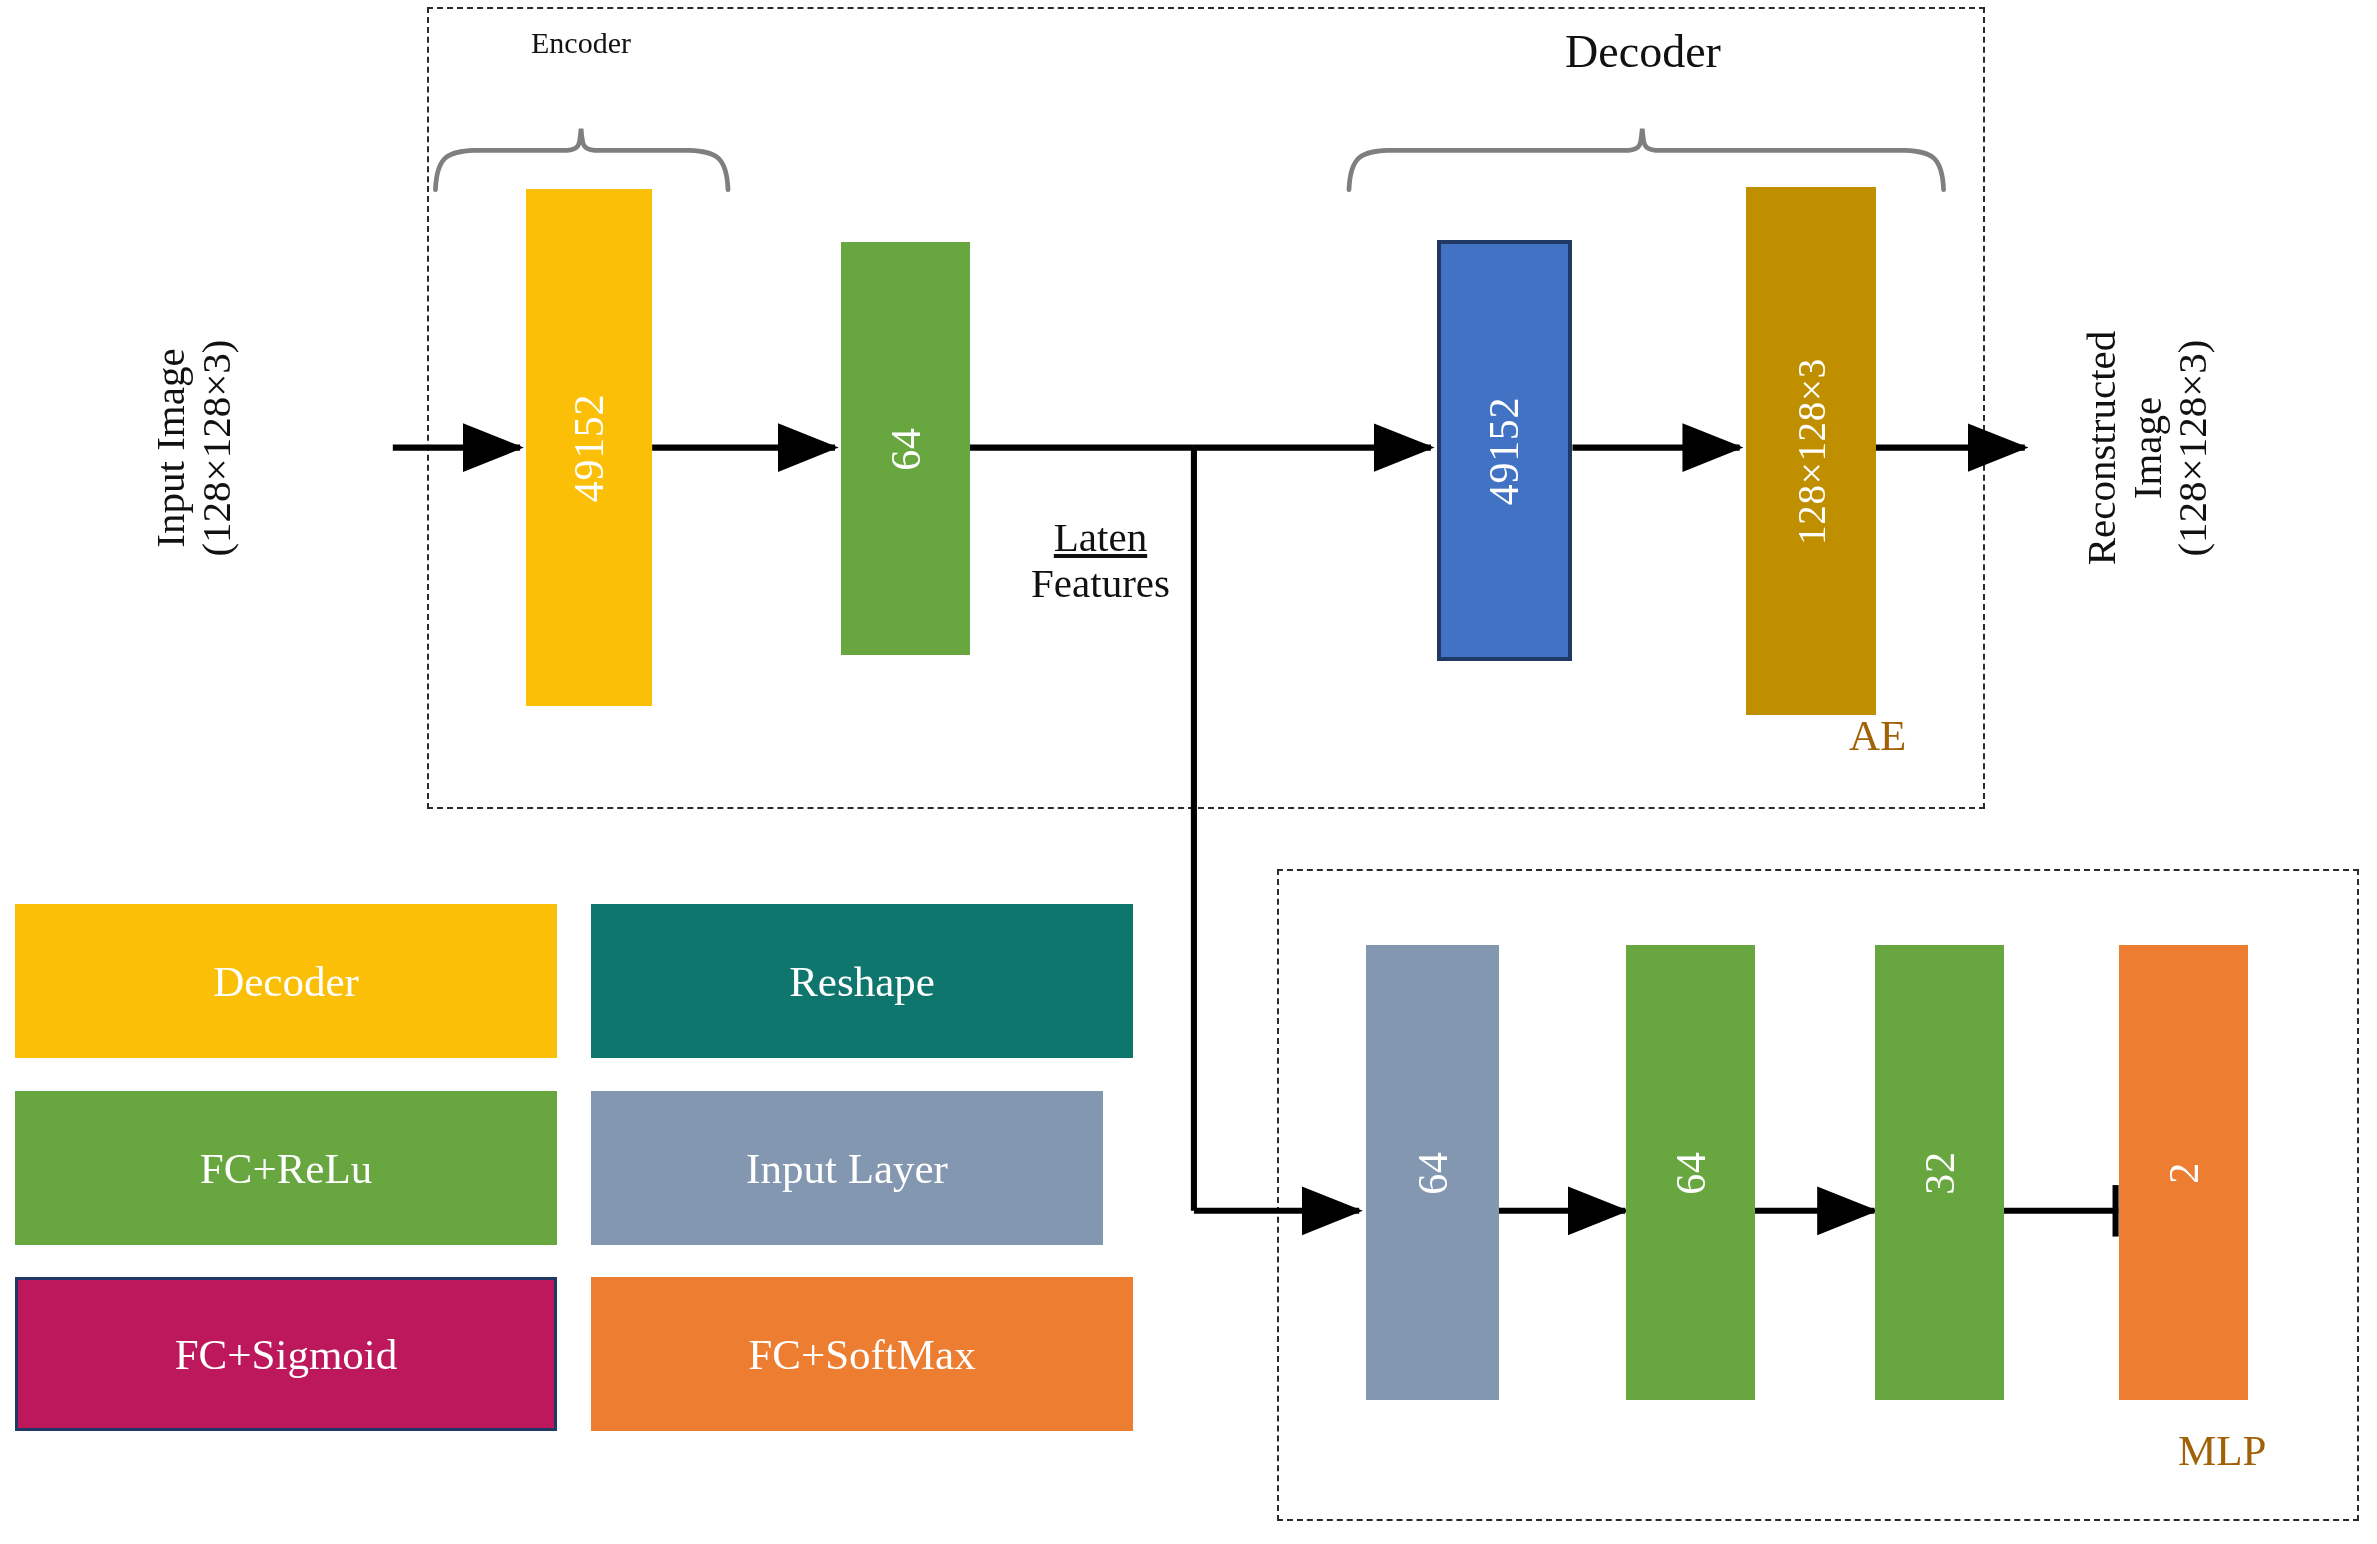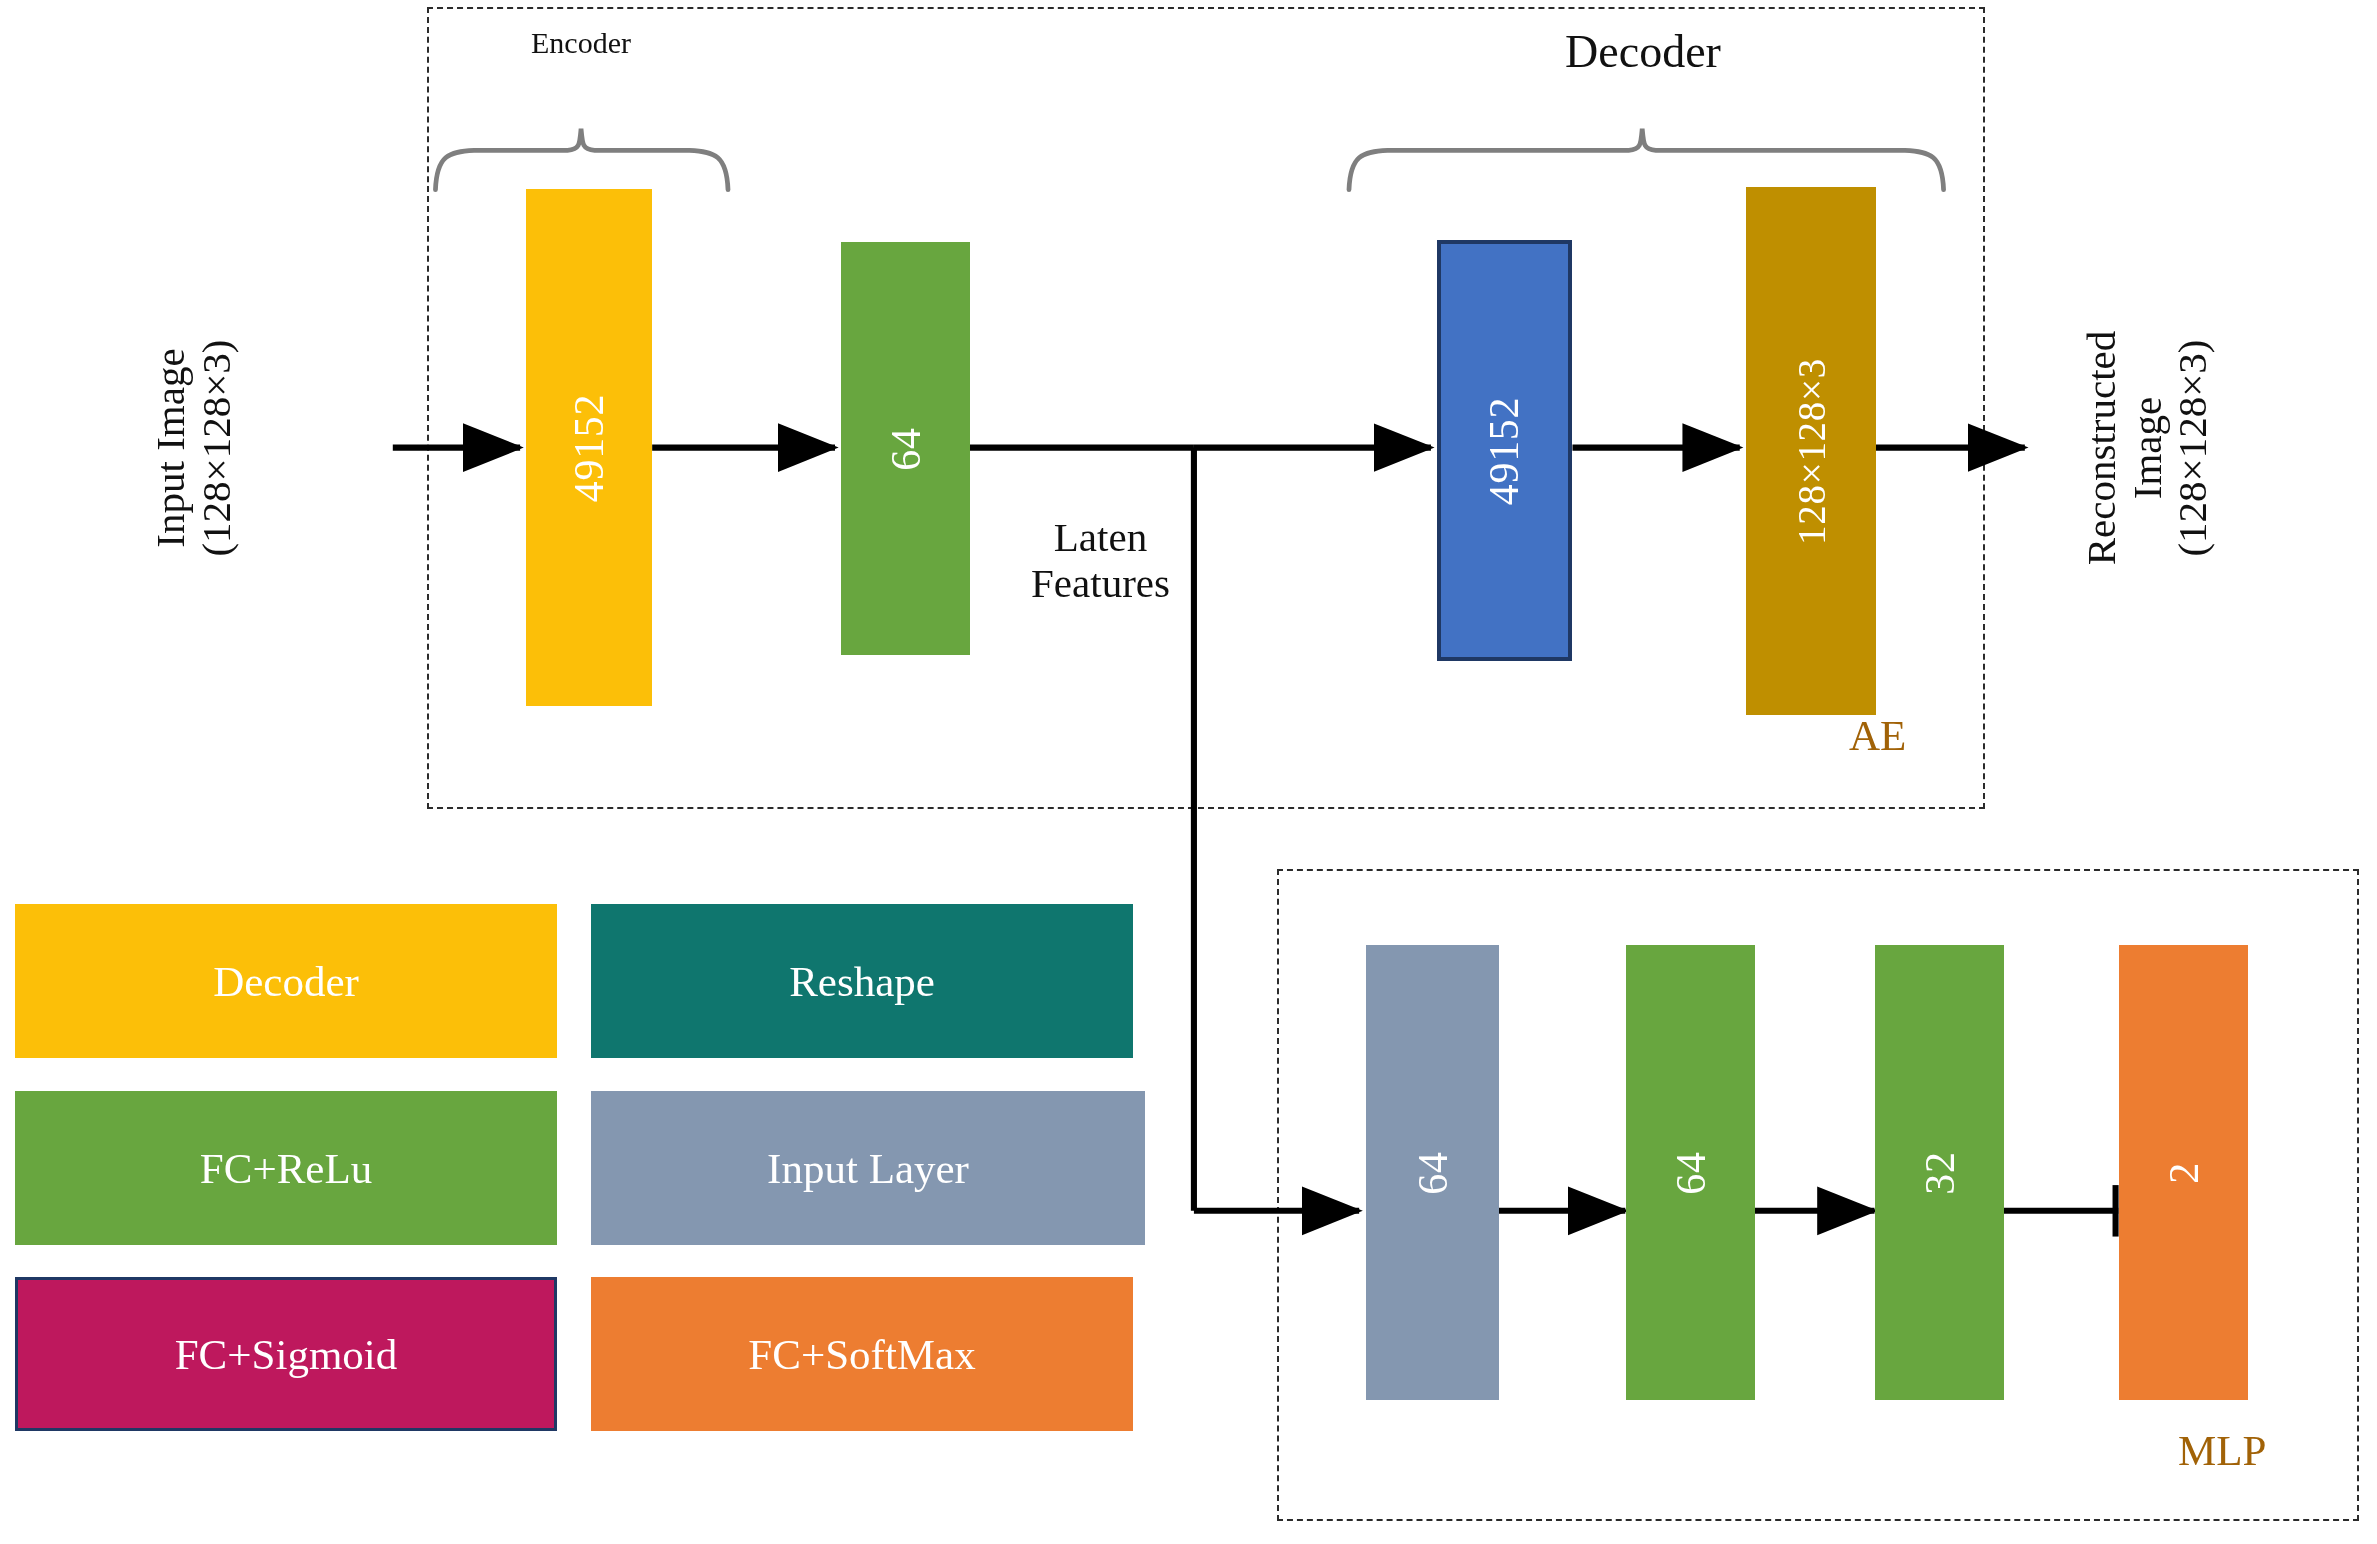--- a/index.html
+++ b/index.html
@@ -109,21 +109,21 @@
   </div>
 
   <div style="position:absolute;left:193px;top:448px;width:352px;height:135px;
               transform:translate(-50%,-50%) rotate(-90deg);display:flex;flex-direction:column;
               align-items:center;justify-content:center;">
     <div class="lbl" style="position:static;">Input Image</div>
     <div class="lbl" style="position:static;">(128×128×3)</div>
   </div>
 
   <div style="position:absolute;left:1016px;top:515px;width:169px;">
-    <div class="lbl" style="position:static;text-align:center;">Laten</div>
+    <div class="lbl" style="position:static;text-align:center;text-decoration:underline;">Laten</div>
     <div class="lbl" style="position:static;text-align:center;">Features</div>
   </div>
 
   <div style="position:absolute;left:2147px;top:448px;width:420px;height:203px;
               transform:translate(-50%,-50%) rotate(-90deg);display:flex;flex-direction:column;
               align-items:center;justify-content:center;">
     <div class="lbl" style="position:static;">Reconstructed</div>
     <div class="lbl" style="position:static;">Image</div>
     <div class="lbl" style="position:static;">(128×128×3)</div>
   </div>
@@ -134,21 +134,21 @@
   <div class="legend-item" style="left:15px;top:1091px;width:542px;height:154px;background:#68A63F;">
     <span>FC+ReLu</span>
   </div>
   <div class="legend-item" style="left:15px;top:1277px;width:542px;height:154px;background:#be185d;border:3.4px solid #1F3864;">
     <span>FC+Sigmoid</span>
   </div>
 
   <div class="legend-item" style="left:591px;top:904px;width:542px;height:154px;background:#0f766e;">
     <span>Reshape</span>
   </div>
-  <div class="legend-item" style="left:591px;top:1091px;width:554px;height:154px;background:#8497B0;">
+  <div class="legend-item" style="left:591px;top:1091px;width:512px;height:154px;background:#8497B0;">
     <span>Input Layer</span>
   </div>
   <div class="legend-item" style="left:591px;top:1277px;width:542px;height:154px;background:#ED7D31;">
     <span>FC+SoftMax</span>
   </div>
 
 </div>
 
 
 </body></html>

